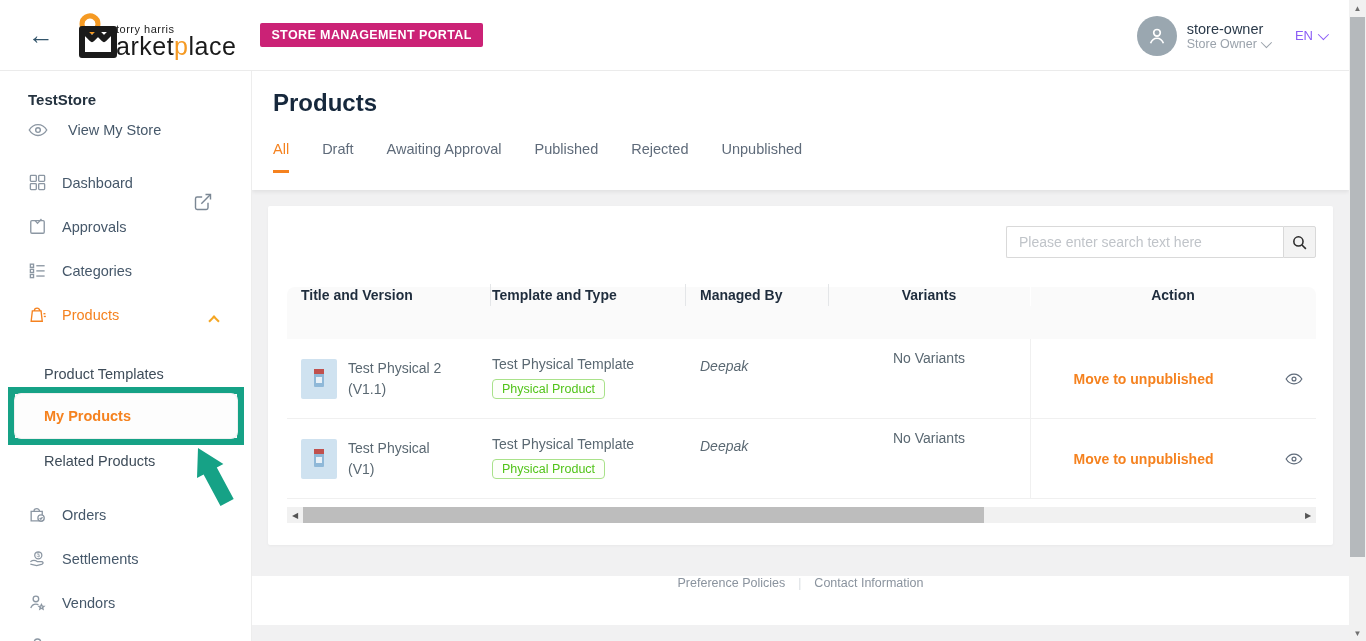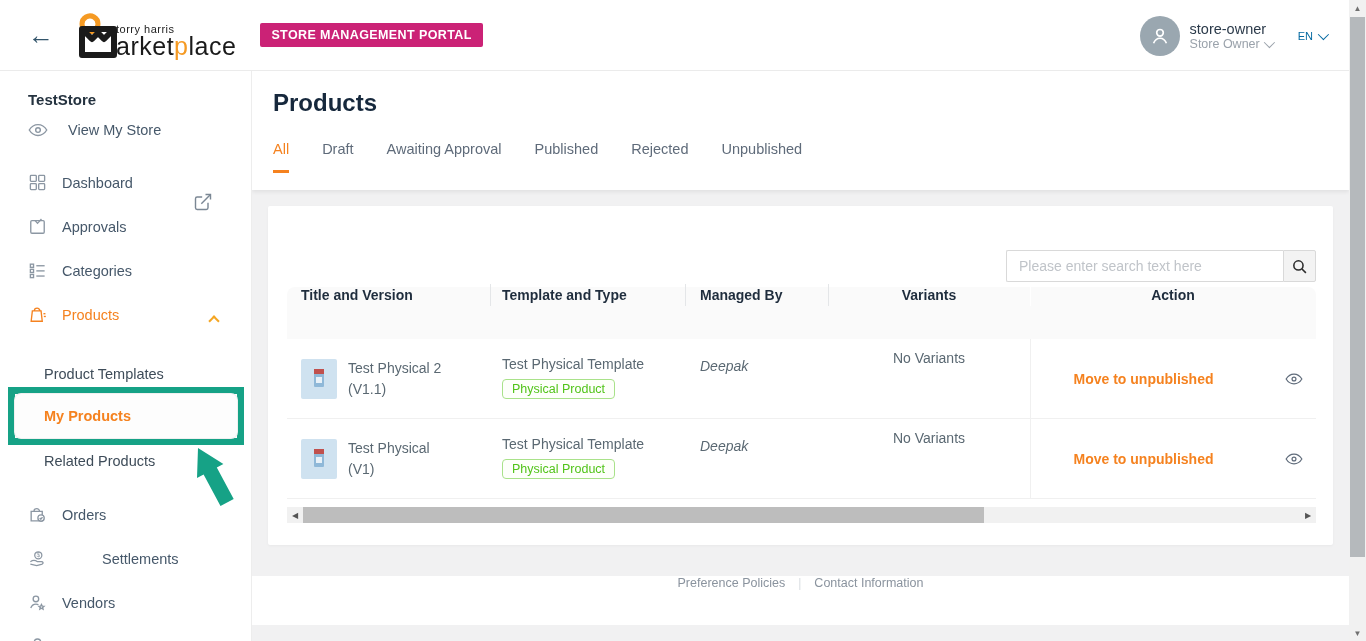--- a/index.html
+++ b/index.html
@@ -17,21 +17,21 @@
   .logo-brand { font-size:25px; color:#1a1a1a; letter-spacing:.5px; line-height:.9; }
   .logo-brand .p-orange { color:#f59a23; }
   .portal-badge { margin-left:24px; background:#cb2276; color:#fff; font-weight:bold;
     font-size:12.5px; letter-spacing:.4px; padding:5px 11px; border-radius:2px; }
   .header-right { position:absolute; right:40px; top:0; height:71px; display:flex; align-items:center; gap:26px; }
   .avatar { width:40px; height:40px; border-radius:50%; background:#9aa7b0; display:flex;
     align-items:center; justify-content:center; }
   .user-block { display:flex; align-items:center; gap:10px; cursor:pointer; }
   .user-name { font-size:14.5px; color:#2b3a4a; }
   .user-role { font-size:12.5px; color:#9aa2ab; display:flex; align-items:center; gap:4px; }
-  .lang { font-size:11px; color:#0369a1; display:flex; align-items:center; gap:5px; cursor:pointer; }
+  .lang { font-size:13px; color:#8b5cf6; display:flex; align-items:center; gap:5px; cursor:pointer; }
   .chev { display:inline-block; width:8px; height:8px; border-right:1.5px solid currentColor;
     border-bottom:1.5px solid currentColor; transform:rotate(45deg) translateY(-2px); }
 
   
   .sidebar { position:absolute; left:0; top:71px; bottom:0; width:252px; background:#fff;
     border-right:1px solid #ededed; z-index:20; }
   .store-name { font-size:15px; font-weight:bold; color:#24323f; margin:20px 0 0 28px; }
   .side-row { display:flex; align-items:center; margin-left:28px; color:#46586a; font-size:14.5px;
     cursor:pointer; position:absolute; left:0; }
   .side-row .sicon { width:20px; height:20px; margin-right:14px; color:#8c97a3; flex:0 0 auto; }
@@ -56,35 +56,35 @@
   .main { position:absolute; left:252px; top:71px; right:17px; bottom:0; background:#f1f1f2; }
   .page-head { background:#fff; padding:18px 0 0 21px; height:119px;
     box-shadow:0 2px 4px rgba(0,0,0,.07); position:relative; z-index:2; }
   .page-title { font-size:24px; font-weight:bold; color:#16283c; }
   .tabs { display:flex; gap:33px; margin-top:24px; }
   .tab { font-size:14.5px; color:#5f6b7a; padding-bottom:13px; cursor:pointer; }
   .tab.active { color:#f5821f; border-bottom:3px solid #f5821f; }
 
   .card { position:absolute; left:16px; right:16px; top:135px; height:339px; background:#fff;
     border-radius:2px; box-shadow:0 1px 3px rgba(0,0,0,.04); }
-  .search-row { position:absolute; right:17px; top:44px; display:flex;padding-left:45px; }
+  .search-row { position:absolute; right:17px; top:20px; display:flex;padding-left:45px; }
   .search-input { width:277px; height:32px; border:1px solid #d9d9d9; border-right:none;
     border-radius:2px 0 0 2px; padding:0 12px; font-size:14px; color:#333; outline:none; }
   .search-input::placeholder { color:#c0c4c9; }
   .search-btn { width:33px; height:32px; background:#f3f3f3; border:1px solid #d9d9d9;
     border-radius:0 2px 2px 0; display:flex; align-items:center; justify-content:center;
     cursor:pointer; color:#2b2b2b; }
 
   .table { position:absolute; left:19px; right:17px; top:81px; }
   .thead { display:flex; background:#fafafa; border-radius:8px 8px 0 0; height:52px; align-items:flex-start; }
   .th { font-size:14px; font-weight:bold; color:#1f2d3d; position:relative; }
   .th + .th::before { content:""; position:absolute; left:0; top:50%; transform:translateY(-50%);
     width:1px; height:22px; background:#e4e6e8; }
   .col-title { width:203px; padding-left:14px; }
-  .col-template { width:195px; padding-left:12px; }
+  .col-template { width:195px; padding-left:2px; }
   .col-managed { width:143px; padding-left:15px; }
   .col-variants { width:202px; text-align:center; }
   .col-action { flex:1; text-align:center; }
   .th.col-action::before { background:#fff; }
   .trow { display:flex; border-bottom:1px solid #f0f0f0; height:80px; }
   .td { font-size:14px; color:#5a6872; }
   .cell-title { display:flex; align-items:center; }
   .thumb { width:36px; height:40px; border-radius:2px; margin-right:11px; flex:0 0 auto; }
   .tv-lines div { line-height:21px; }
   .cell-template { padding-top:17px; }
@@ -244,21 +244,21 @@
       <svg viewBox="0 0 24 24" fill="none" stroke="currentColor" stroke-width="1.7" width="19" height="19">
         <path d="M4 8h14v12H4z"></path>
           <path d="M7.5 8a3.5 3.5 0 0 1 7 0"></path>
           <circle cx="16.5" cy="16.5" r="4" fill="#fff"></circle>
           <polyline points="14.8 16.5 16.2 18 18.3 15.3"></polyline>
       </svg>
       </span>
     <span>Orders</span>
   </div>
 
-  <div class="side-row" style="top:478px;gap:40px;">
+  <div class="side-row" style="top:478px;">
     <span class="sicon">
       <svg viewBox="0 0 24 24" fill="none" stroke="currentColor" stroke-width="1.6" width="19" height="19">
         <circle cx="13" cy="8" r="4.5"></circle>
           <text x="13" y="10.5" font-size="8" text-anchor="middle" fill="currentColor" stroke="none">$</text>
         <path d="M3 16c3-2 6-2 9 0h5c2 0 3 2 1 3l-7 2-8-2"></path>
       </svg>
       </span>
     <span>Settlements</span>
   </div>
 

